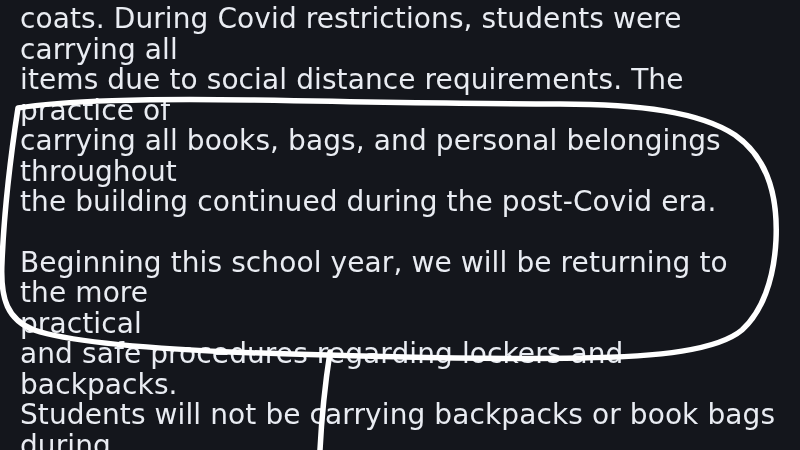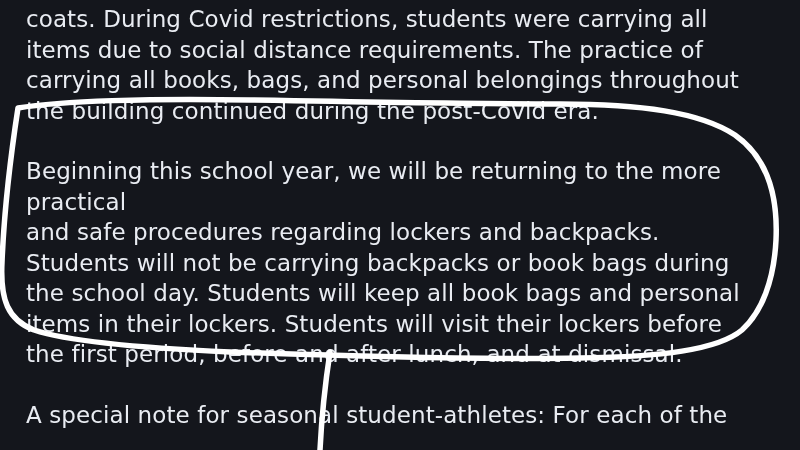--- a/index.html
+++ b/index.html
@@ -14,24 +14,24 @@
     background: #14161c;
     overflow: hidden;
     font-family: "DejaVu Sans", sans-serif;
   }
   #text-layer {
     position: absolute;
     left: 0;
     top: 0;
     width: 800px;
     height: 376px;
-    padding: 0 26px;
+    padding: 0 20px;
     box-sizing: border-box;
     color: #e9ecf2;
-    font-size: 23px;
+    font-size: 28px;
     line-height: 30.5px;
     letter-spacing: 0.1px;
     z-index: 1;
   }
   .para {
     margin: 0;
     white-space: pre-wrap;
   }
   .spacer {
     height: 30px;

